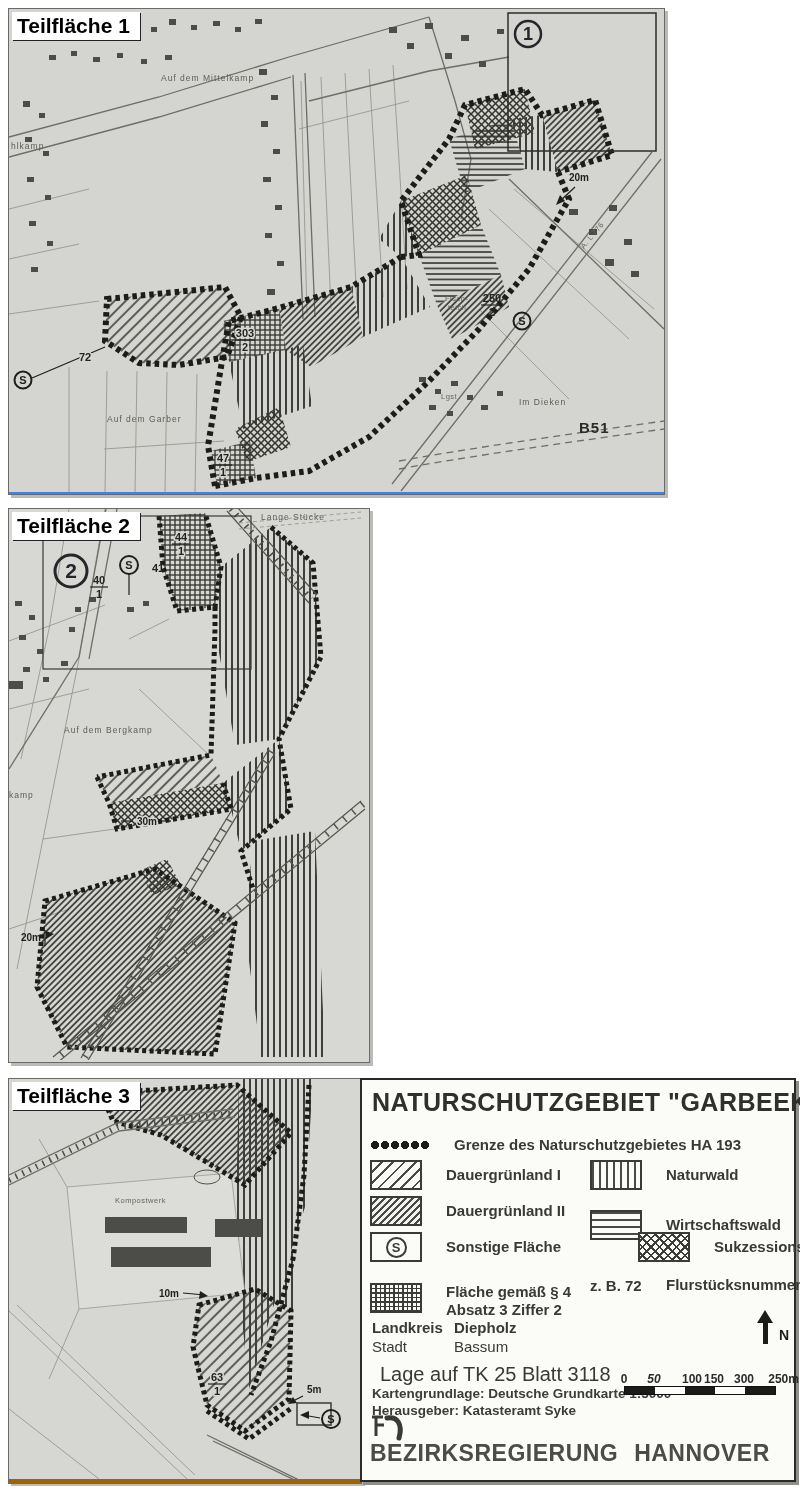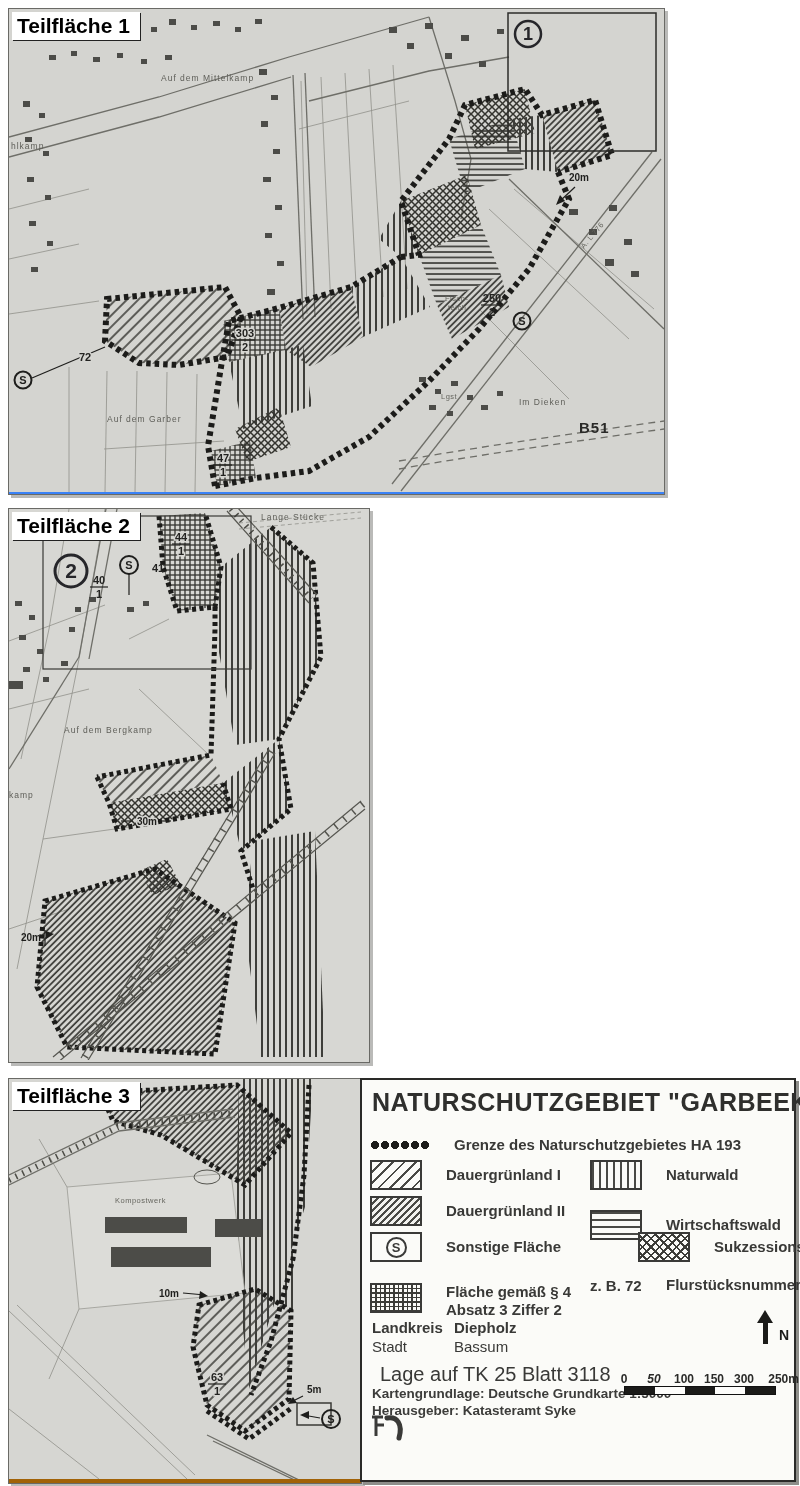--- a/index.html
+++ b/index.html
@@ -454,27 +454,28 @@
 
   <div class="north">
     <div class="head"></div>
     <div class="stem"></div>
     <div class="n-label">N</div>
   </div>
 
   <div class="scale">
     <span class="lab" style="left:0;">0</span>
     <span class="lab" style="left:30px;font-style:italic;">50</span>
-    <span class="lab" style="left:60px;">100</span>
+    <span class="lab" style="left:68px;">100</span>
     <span class="lab" style="left:90px;">150</span>
     <span class="lab" style="left:120px;">300</span>
     <span class="lab" style="left:155px;transform:translateX(-35%);">250m</span>
     <div class="bar"></div>
   </div>
 
   <div class="logo">
     <svg width="36" height="32" viewBox="0 0 36 32">
       <path d="M6,26 V7 M2,7 h11 M6,15 h8" stroke="#3a3a38" stroke-width="3" fill="none"></path>
       <path d="M17,8 c10,-2 16,6 12,20" stroke="#3a3a38" stroke-width="5" fill="none" stroke-linecap="round"></path>
     </svg>
   </div>
 
+  <div class="publisher">BEZIRKSREGIERUNG HANNOVER</div>
 </div>
 
 </body></html>

